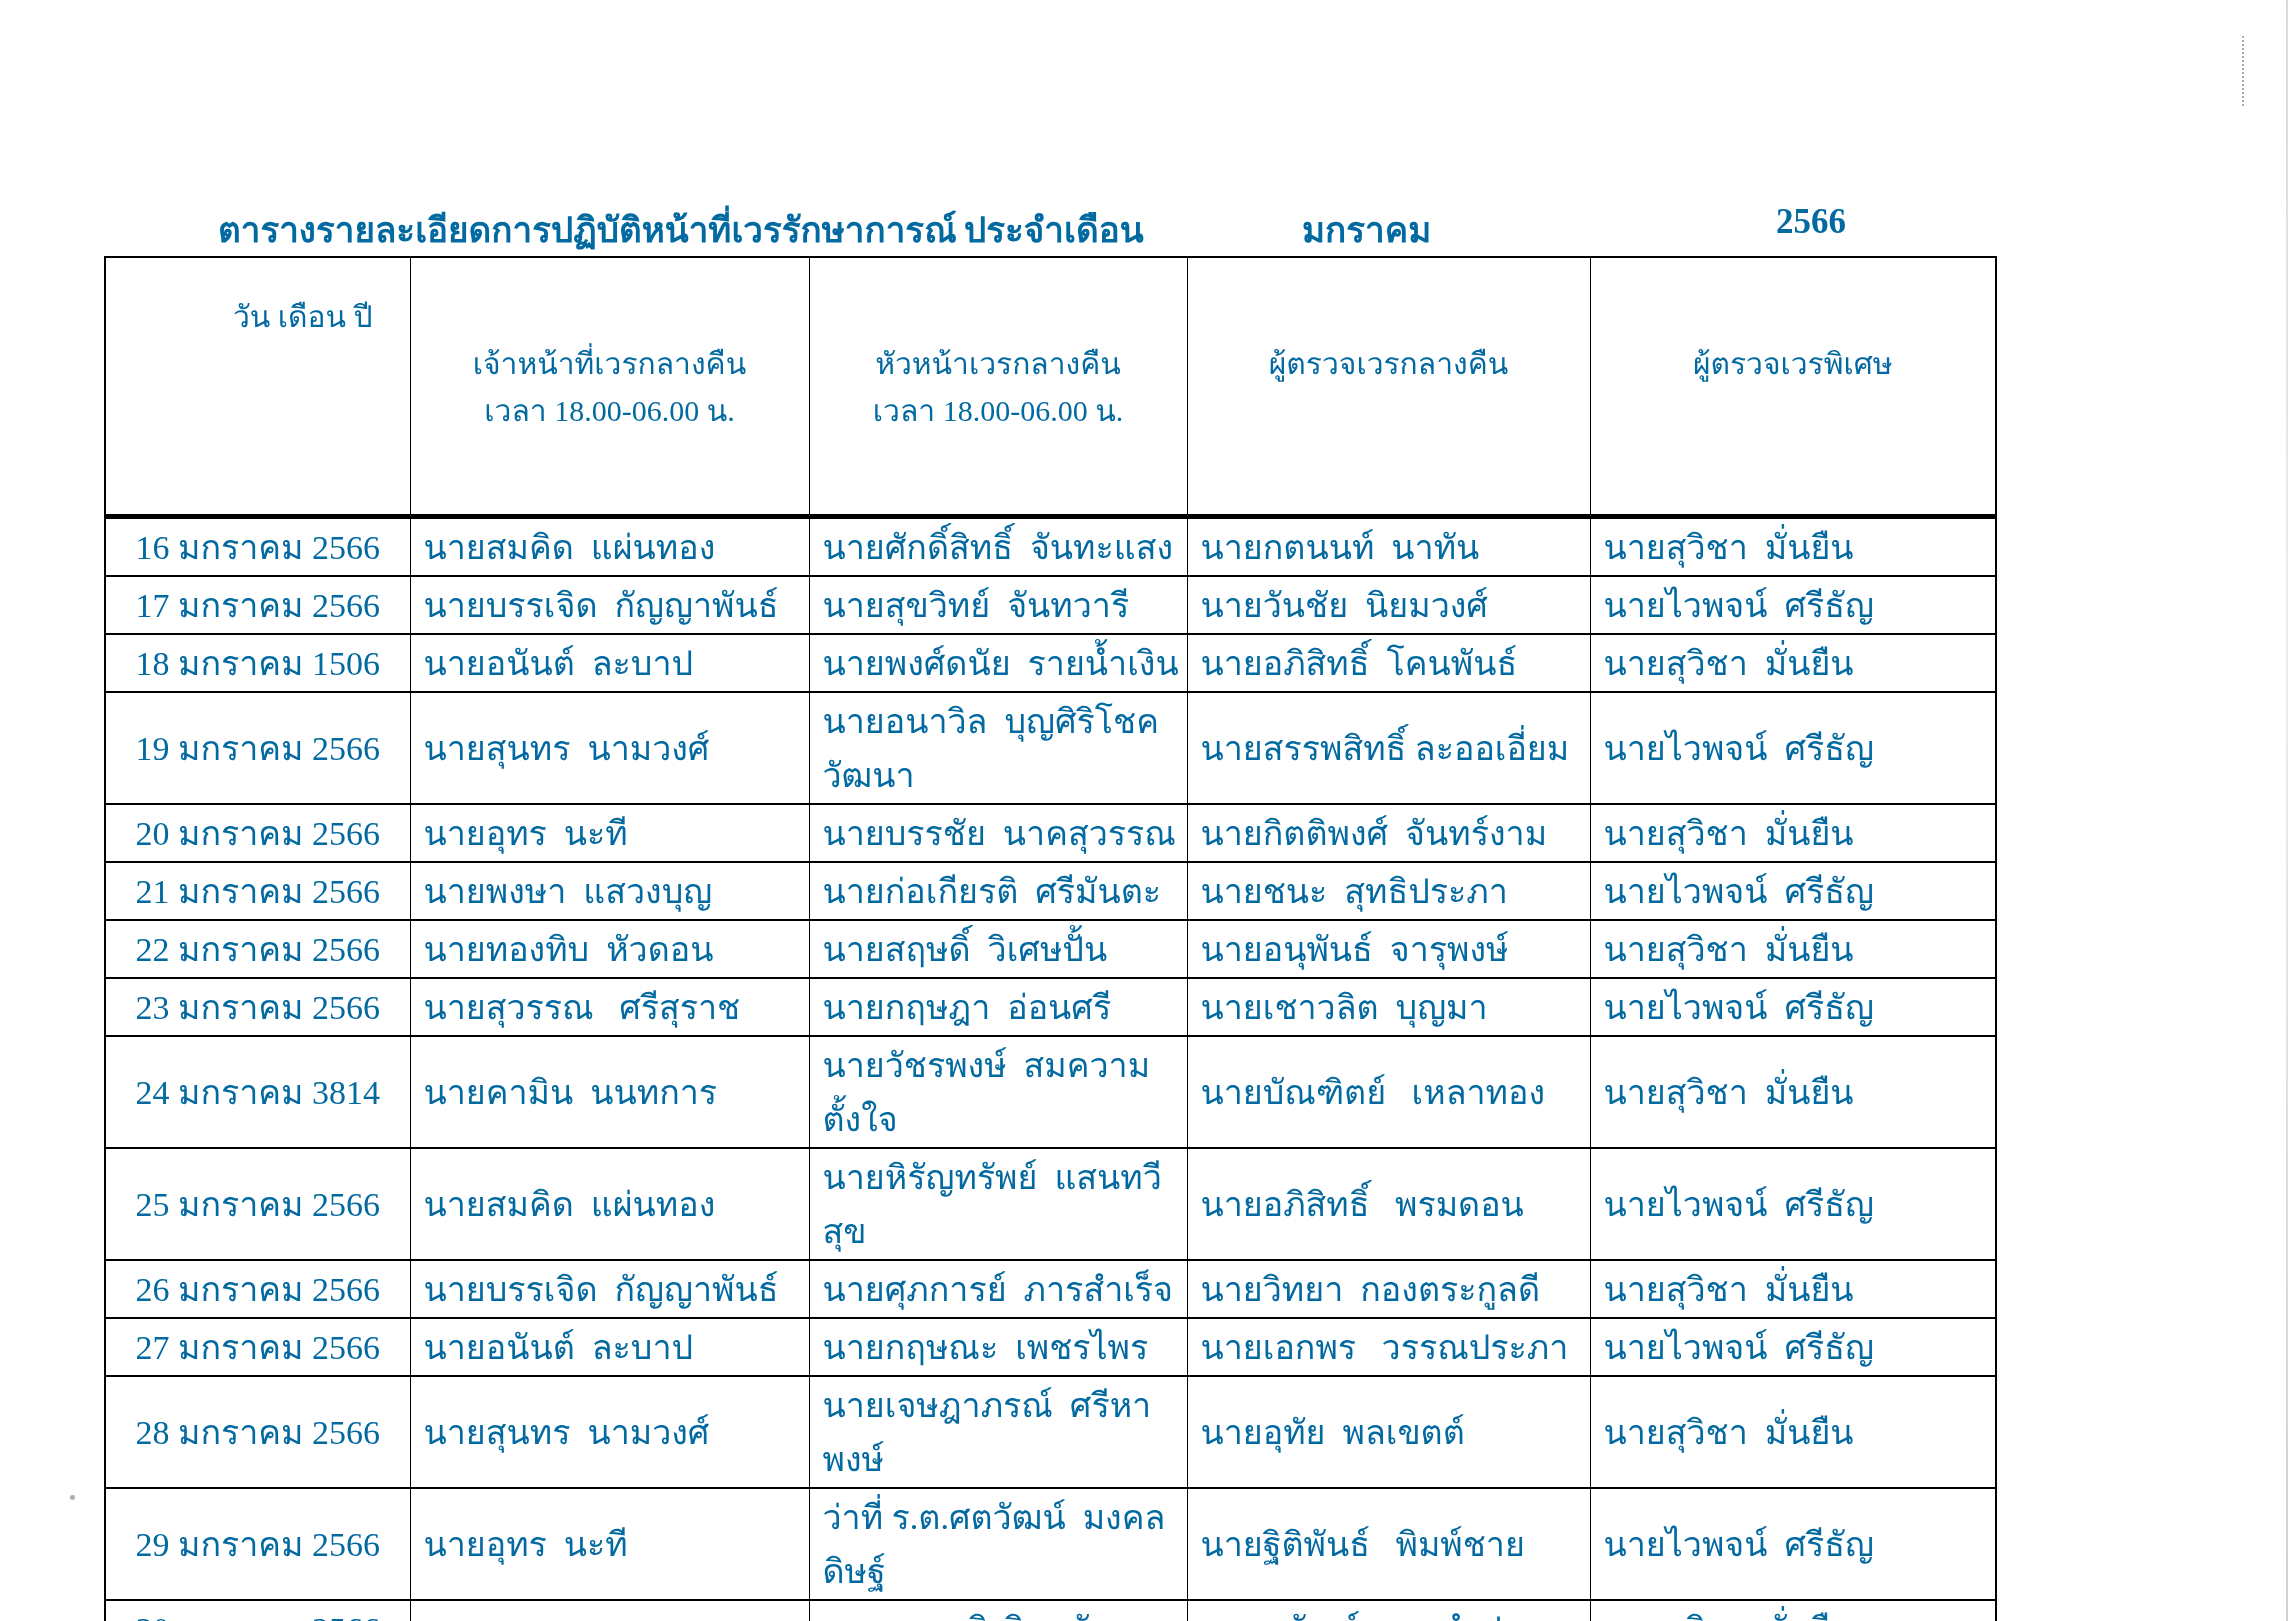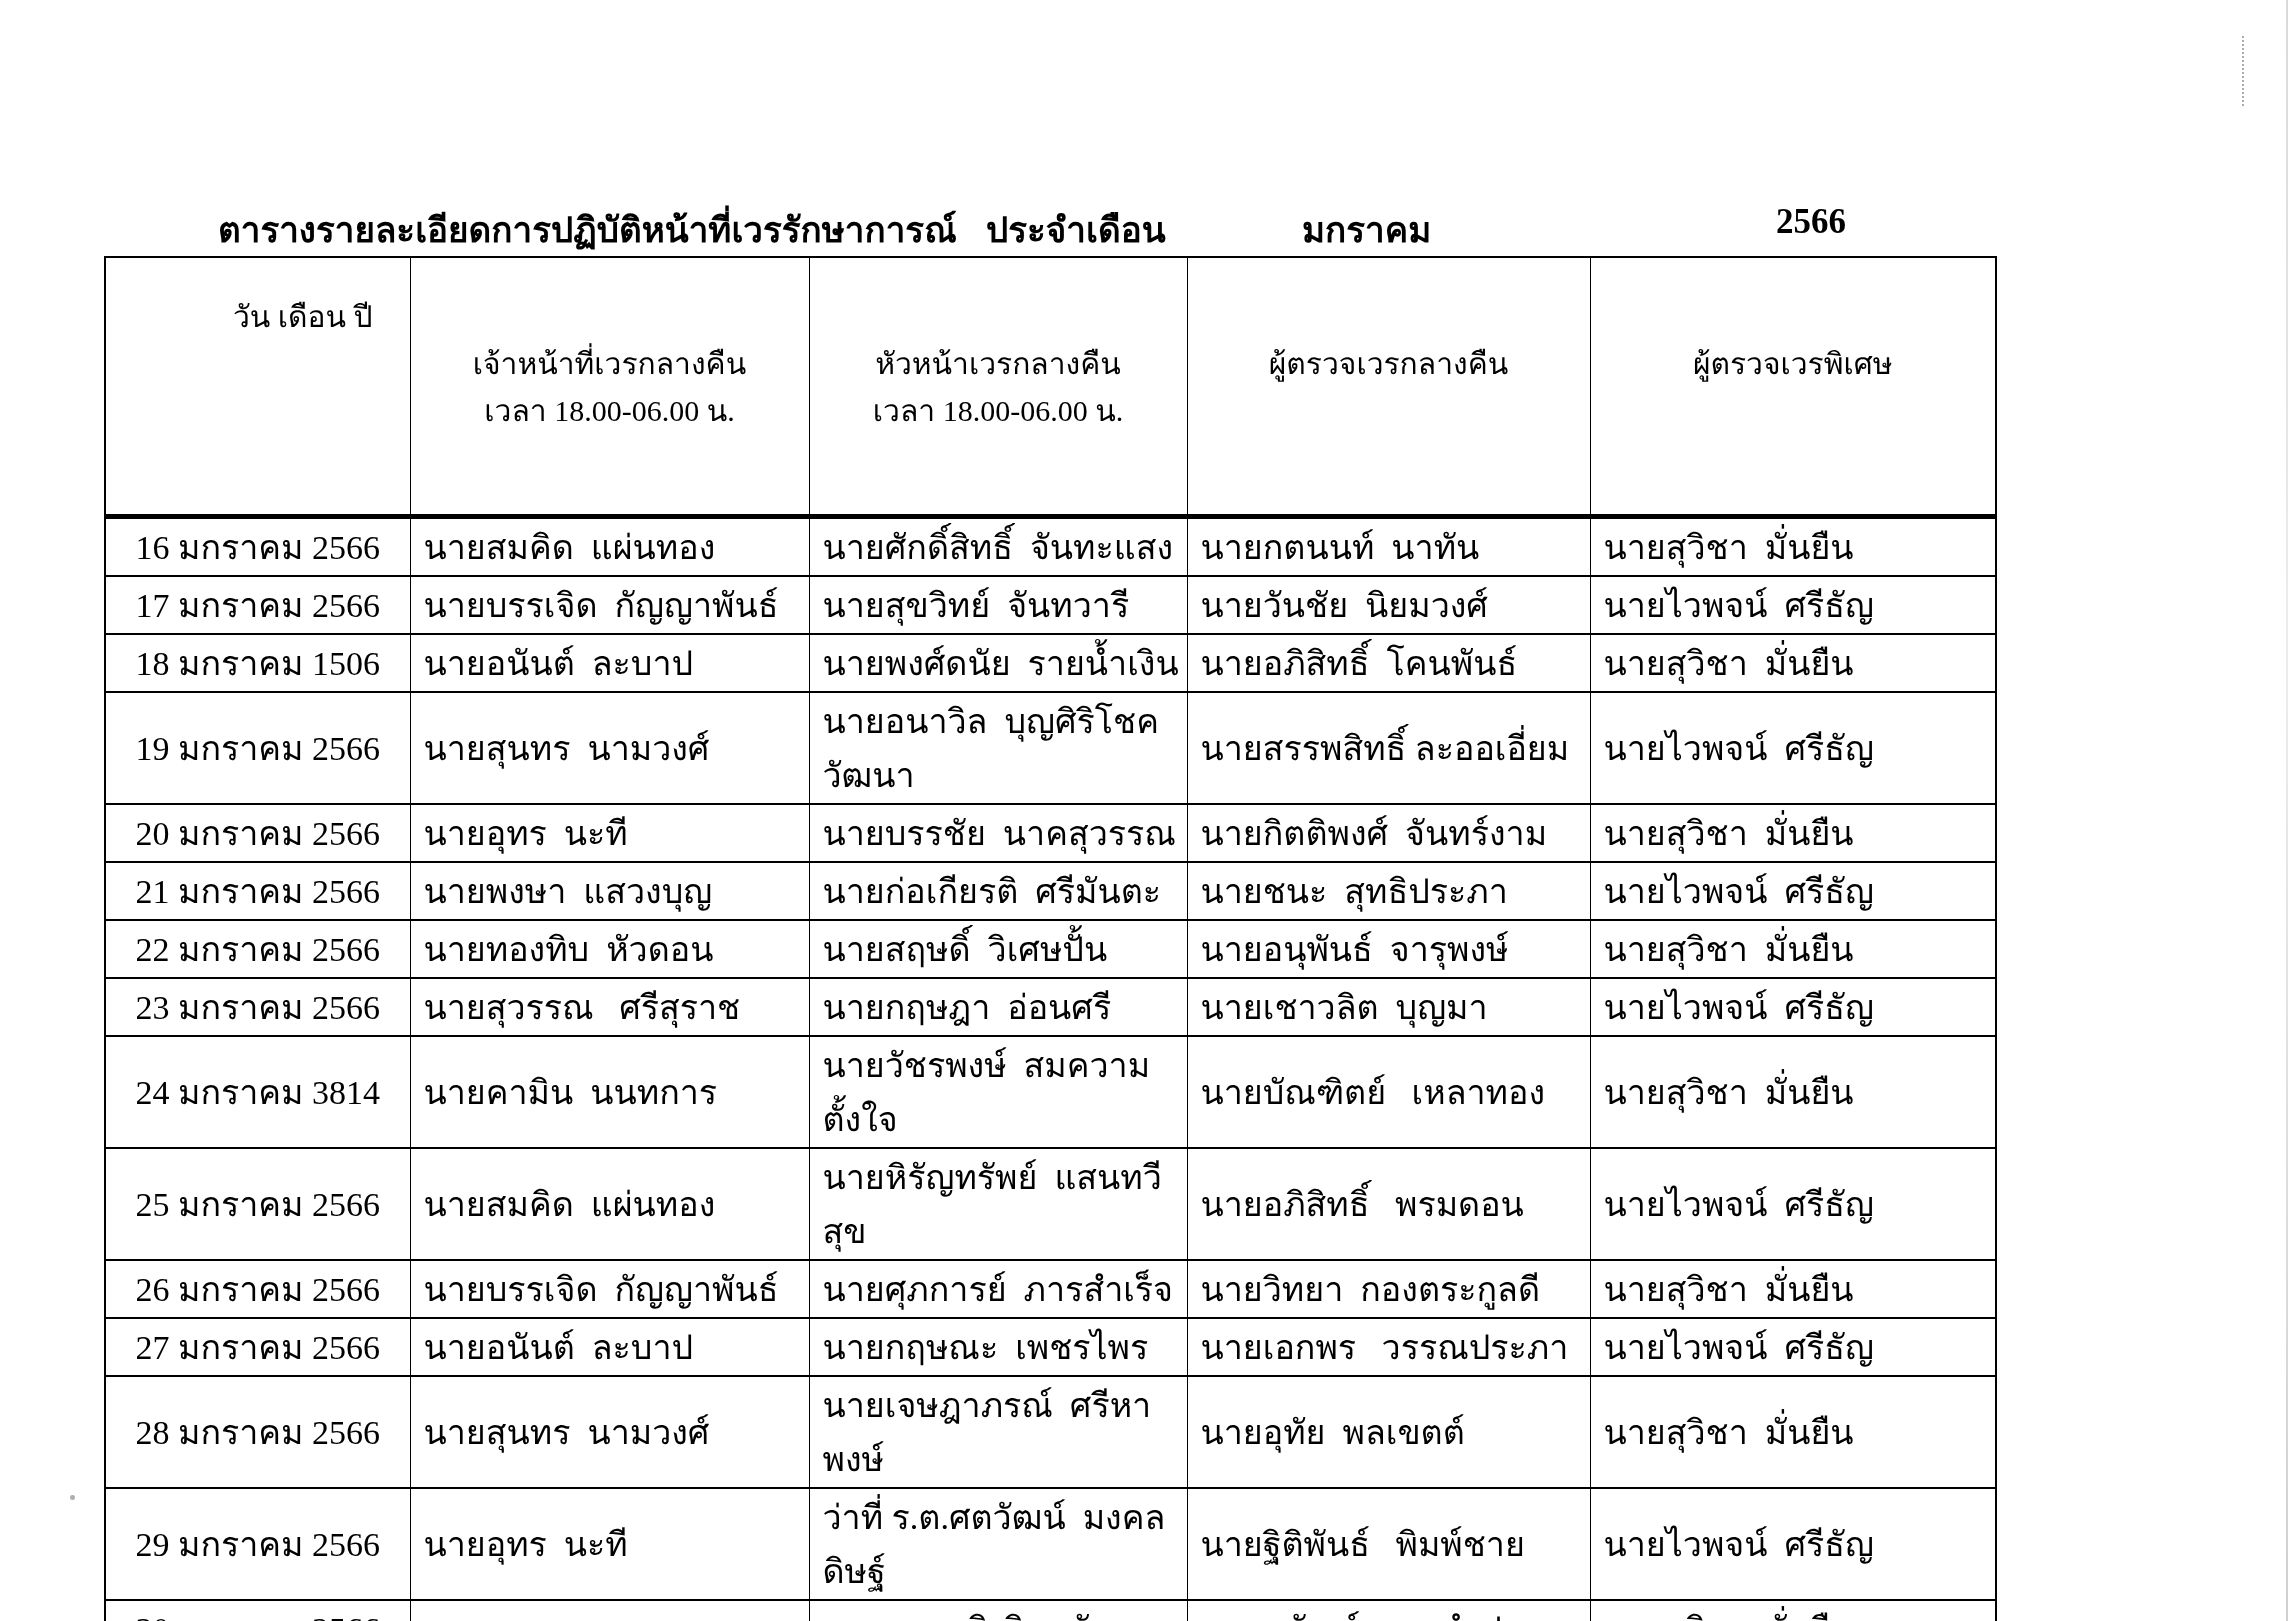--- a/index.html
+++ b/index.html
@@ -3,27 +3,27 @@
 <meta charset="utf-8">
 <style>
   html, body { margin: 0; padding: 0; background: #e8e8e8; }
   .page {
     position: relative;
     width: 2292px;
     height: 1621px;
     background: #ffffff;
     overflow: hidden;
     font-family: "Liberation Serif", "DejaVu Serif", serif;
-    color: #000000;
+    color: #0369a1;
   }
   
   .title-line { position: absolute; top: 202px; left: 0; width: 100%; height: 49px; }
   .title-line span { position: absolute; font-size: 35px; font-weight: bold; white-space: pre; }
   .t-main  { left: 218px; }
-  .t-monthlabel { left: 986px; }
+  .t-monthlabel { left: 964px; }
   .t-month { left: 1302px; }
   .t-year  { left: 1776px; }
 
   
   .table-wrap { position: absolute; left: 104px; top: 256px; width: 1891px; }
   table.roster {
     width: 100%;
     border-collapse: collapse;
     table-layout: fixed;
     border: 2.8px solid #000;

